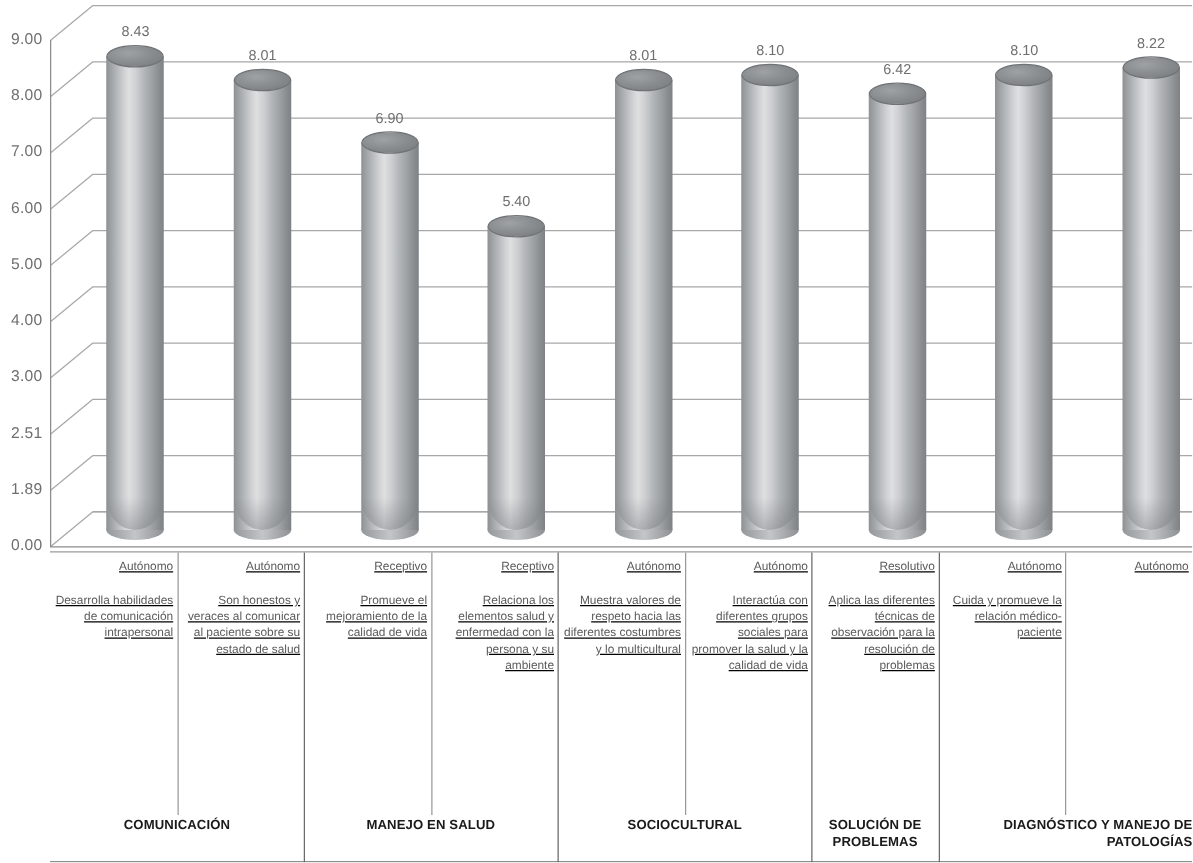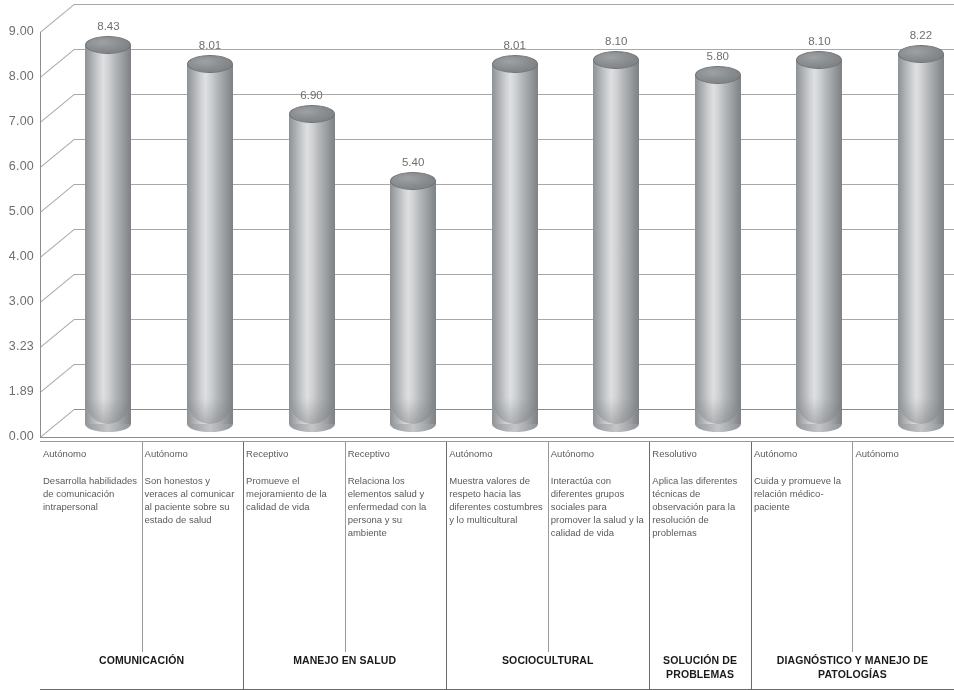--- a/index.html
+++ b/index.html
@@ -139,23 +139,24 @@
     position: absolute;
     left: 0;
     bottom: 0;
     width: 914px;
     height: 1px;
     background: #6a6a6a;
   }
   .col {
     position: absolute;
     top: 4px;
-    text-align: left;
+    text-align: right;
     box-sizing: border-box;
     padding: 0 3px;
+    text-decoration: underline;
   }
   .col-level {
     font-size: 9.5px;
     color: #5a5a5a;
     line-height: 12px;
     margin-top: 6px;
   }
   .col-desc {
     font-size: 9.5px;
     color: #5a5a5a;
@@ -195,21 +196,21 @@
       <div class="depth-line" style="left: 40px; top: 212px; width: 44.0454px; transform: rotate(-39.4725deg);"></div>
       <div class="ytick" style="left: 0px; width: 34px; top: 204px;">5.00</div>
       <div class="gridline" style="left: 74px; top: 229px; width: 880px;"></div>
       <div class="depth-line" style="left: 40px; top: 257px; width: 44.0454px; transform: rotate(-39.4725deg);"></div>
       <div class="ytick" style="left: 0px; width: 34px; top: 249px;">4.00</div>
       <div class="gridline" style="left: 74px; top: 274px; width: 880px;"></div>
       <div class="depth-line" style="left: 40px; top: 302px; width: 44.0454px; transform: rotate(-39.4725deg);"></div>
       <div class="ytick" style="left: 0px; width: 34px; top: 294px;">3.00</div>
       <div class="gridline" style="left: 74px; top: 319px; width: 880px;"></div>
       <div class="depth-line" style="left: 40px; top: 347px; width: 44.0454px; transform: rotate(-39.4725deg);"></div>
-      <div class="ytick" style="left: 0px; width: 34px; top: 339px;">3.23</div>
+      <div class="ytick" style="left: 0px; width: 34px; top: 339px;">2.51</div>
       <div class="gridline" style="left: 74px; top: 364px; width: 880px;"></div>
       <div class="depth-line" style="left: 40px; top: 392px; width: 44.0454px; transform: rotate(-39.4725deg);"></div>
       <div class="ytick" style="left: 0px; width: 34px; top: 384px;">1.89</div>
       <div class="gridline" style="left: 74px; top: 409px; width: 880px; background: rgb(140, 140, 140);"></div>
       <div class="depth-line" style="left: 40px; top: 437px; width: 44.0454px; transform: rotate(-39.4725deg);"></div>
       <div class="ytick" style="left: 0px; width: 34px; top: 429px;">0.00</div>
       <div class="axis-vert" style="left: 40px; top: 32px; height: 405px;"></div>
       <div class="gridline" style="left: 40px; top: 437px; width: 914px; background: rgb(140, 140, 140);"></div>
       <div class="bar" style="left: 85.4578px; top: 35.77px; width: 46px; height: 397.35px;">
         <div class="bar-base" style="top: 380.35px;"></div>
@@ -245,21 +246,21 @@
         <div class="bar-base" style="top: 365.5px;"></div>
         <div class="bar-body" style="top: 9px; height: 364.5px;"></div>
         <div class="bar-cap" style="top: 0px;"></div>
       </div>
       <div class="bar-label" style="left: 576.236px; width: 80px; top: 34.62px;">8.10</div>
       <div class="bar" style="left: 694.791px; top: 66.37px; width: 46px; height: 366.75px;">
         <div class="bar-base" style="top: 349.75px;"></div>
         <div class="bar-body" style="top: 9px; height: 348.75px;"></div>
         <div class="bar-cap" style="top: 0px;"></div>
       </div>
-      <div class="bar-label" style="left: 677.791px; width: 80px; top: 50.37px;">5.80</div>
+      <div class="bar-label" style="left: 677.791px; width: 80px; top: 50.37px;">6.42</div>
       <div class="bar" style="left: 796.347px; top: 50.62px; width: 46px; height: 382.5px;">
         <div class="bar-base" style="top: 365.5px;"></div>
         <div class="bar-body" style="top: 9px; height: 364.5px;"></div>
         <div class="bar-cap" style="top: 0px;"></div>
       </div>
       <div class="bar-label" style="left: 779.347px; width: 80px; top: 34.62px;">8.10</div>
       <div class="bar" style="left: 897.902px; top: 45.22px; width: 46px; height: 387.9px;">
         <div class="bar-base" style="top: 370.9px;"></div>
         <div class="bar-body" style="top: 9px; height: 369.9px;"></div>
         <div class="bar-cap" style="top: 0px;"></div>
@@ -310,16 +311,16 @@
         <div class="col-level">Autónomo</div>
         <div class="col-desc">Cuida y promueve la relación médico-paciente</div>
       </div>
       <div class="col" style="left: 812.444px; width: 101.556px;">
         <div class="col-level">Autónomo</div>
       </div>
       <div class="group" style="left: 0px; width: 203.111px; top: 215px;">COMUNICACIÓN</div>
       <div class="group" style="left: 203.111px; width: 203.111px; top: 215px;">MANEJO EN SALUD</div>
       <div class="group" style="left: 406.222px; width: 203.111px; top: 215px;">SOCIOCULTURAL</div>
       <div class="group" style="left: 609.333px; width: 101.556px; top: 215px;">SOLUCIÓN DE PROBLEMAS</div>
-      <div class="group" style="left: 710.889px; width: 203.111px; top: 215px;">DIAGNÓSTICO Y MANEJO DE PATOLOGÍAS</div>
+      <div class="group" style="left: 710.889px; width: 203.111px; top: 215px; text-align: right;">DIAGNÓSTICO Y MANEJO DE PATOLOGÍAS</div>
     </div>
 
 </div>
 
 </body></html>

